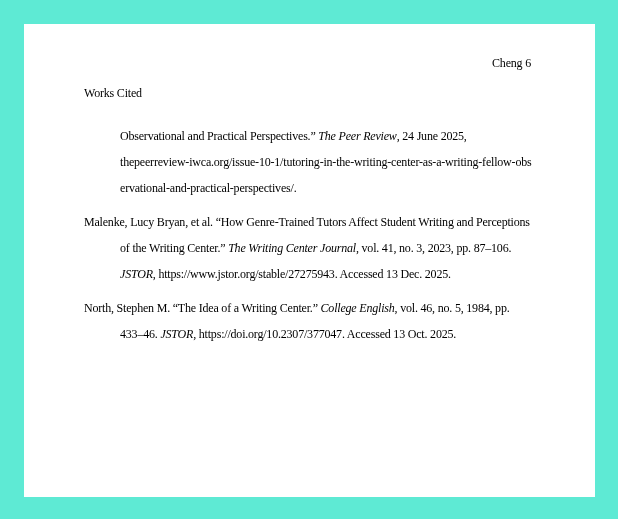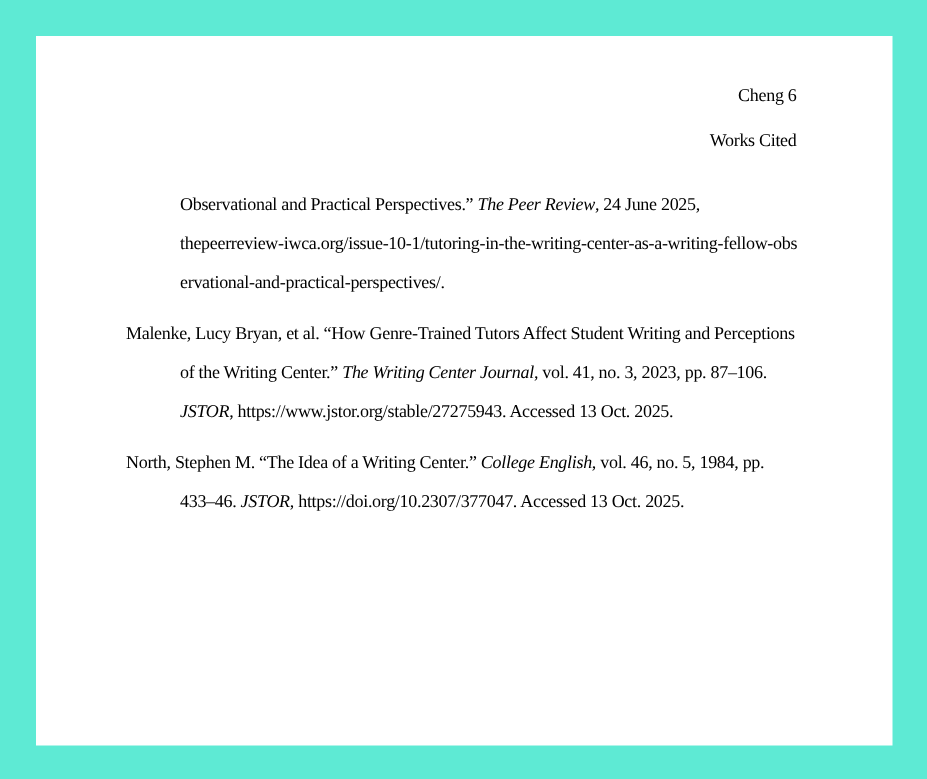--- a/index.html
+++ b/index.html
@@ -31,21 +31,21 @@
     letter-spacing: -0.2px;
   }
   .page-number {
     text-align: right;
     white-space: nowrap;
   }
   .title {
     margin: 4px 0 17px 0;
     font-size: 12px;
     font-weight: normal;
-    text-align: right;
+    text-align: left;
     line-height: 26px;
   }
   .entries { margin: 0; }
   .entry { margin: 0 0 8px 0; }
   .cite-line {
     white-space: nowrap;
   }
   .cite-line.cont {
     padding-left: 36px;
   }
@@ -60,21 +60,21 @@
     <h1 class="title">Works Cited</h1>
     <div class="entries">
         <div class="entry">
           <div class="cite-line cont"><span>Observational and Practical Perspectives.” </span><span class="run-italic">The Peer Review</span><span>, 24 June 2025,</span></div>
           <div class="cite-line cont"><span>thepeerreview-iwca.org/issue-10-1/tutoring-in-the-writing-center-as-a-writing-fellow-obs</span></div>
           <div class="cite-line cont"><span>ervational-and-practical-perspectives/.</span></div>
         </div>
         <div class="entry">
           <div class="cite-line"><span>Malenke, Lucy Bryan, et al. “How Genre-Trained Tutors Affect Student Writing and Perceptions</span></div>
           <div class="cite-line cont"><span>of the Writing Center.” </span><span class="run-italic">The Writing Center Journal</span><span>, vol. 41, no. 3, 2023, pp. 87–106.</span></div>
-          <div class="cite-line cont"><span class="run-italic">JSTOR</span><span>, https://www.jstor.org/stable/27275943. Accessed 13 Oct. 2025.</span></div>
+          <div class="cite-line cont"><span class="run-italic">JSTOR</span><span>, https://www.jstor.org/stable/27275943. Accessed 13 Dec. 2025.</span></div>
         </div>
         <div class="entry">
           <div class="cite-line"><span>North, Stephen M. “The Idea of a Writing Center.” </span><span class="run-italic">College English</span><span>, vol. 46, no. 5, 1984, pp.</span></div>
           <div class="cite-line cont"><span>433–46. </span><span class="run-italic">JSTOR</span><span>, https://doi.org/10.2307/377047. Accessed 13 Oct. 2025.</span></div>
         </div>
       </div>
   </div>
 </div>
 
 </body></html>

